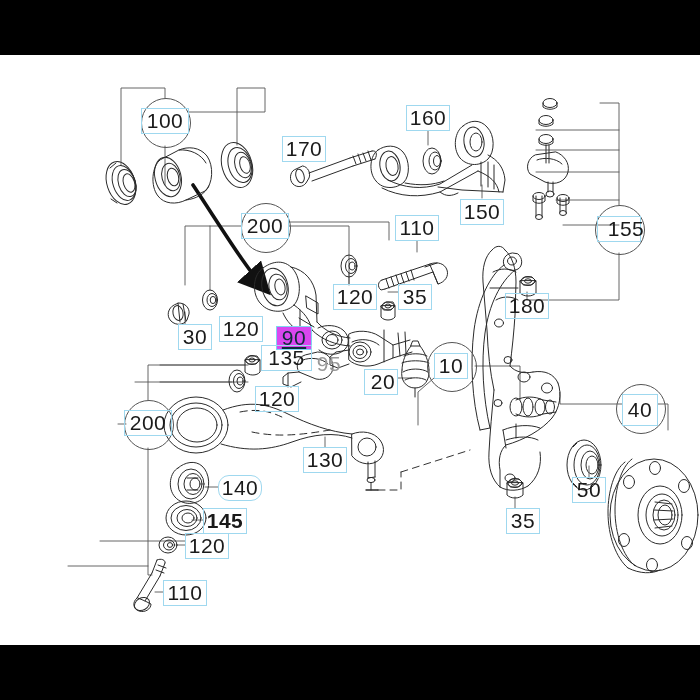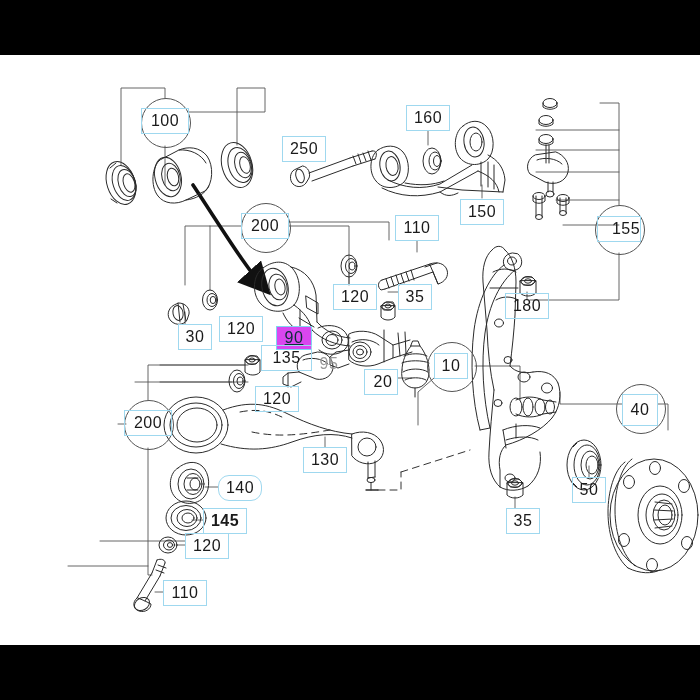--- a/index.html
+++ b/index.html
@@ -34,21 +34,21 @@
     pointer-events: none;
   }
   
   .lbl {
     position: absolute;
     box-sizing: border-box;
     border: 1px solid #9fd8ef;
     background: rgba(255,255,255,0.0);
     color: #1a1a1a;
     font-family: "Liberation Sans", sans-serif;
-    font-size: 16px;
+    font-size: 21px;
     line-height: 1;
     letter-spacing: 0.5px;
     display: flex;
     align-items: center;
     justify-content: center;
     padding: 3px 4px 4px 4px;
     white-space: nowrap;
     user-select: none;
   }
   .lbl.sel {
@@ -503,21 +503,21 @@
         <ellipse cx="655" cy="468" rx="5.5" ry="6.5"></ellipse>
         <path d="M628,568 C640,574 652,574 660,570"></path>
       </g>
 
     </g>
   </svg>
 
   <div id="callout-layer">
       <div class="circ" style="left: 141px; top: 98px; width: 48px; height: 48px;"></div>
       <div class="lbl" style="left: 141px; top: 108px; width: 48px; height: 26px;">100</div>
-      <div class="lbl" style="left: 282px; top: 136px; width: 44px; height: 26px;">250</div>
+      <div class="lbl" style="left: 282px; top: 136px; width: 44px; height: 26px;">170</div>
       <div class="lbl" style="left: 406px; top: 105px; width: 44px; height: 26px;">160</div>
       <div class="lbl" style="left: 460px; top: 199px; width: 44px; height: 26px;">150</div>
       <div class="circ" style="left: 595px; top: 205px; width: 48px; height: 48px;"></div>
       <div class="lbl" style="left: 597px; top: 216px; width: 44px; height: 26px; padding-left: 18px;">155</div>
       <div class="circ" style="left: 241px; top: 203px; width: 48px; height: 48px;"></div>
       <div class="lbl" style="left: 241px; top: 213px; width: 48px; height: 26px;">200</div>
       <div class="lbl" style="left: 395px; top: 215px; width: 44px; height: 26px;">110</div>
       <div class="lbl" style="left: 333px; top: 284px; width: 44px; height: 26px;">120</div>
       <div class="lbl" style="left: 398px; top: 284px; width: 34px; height: 26px;">35</div>
       <div class="lbl" style="left: 505px; top: 293px; width: 44px; height: 26px;">180</div>

